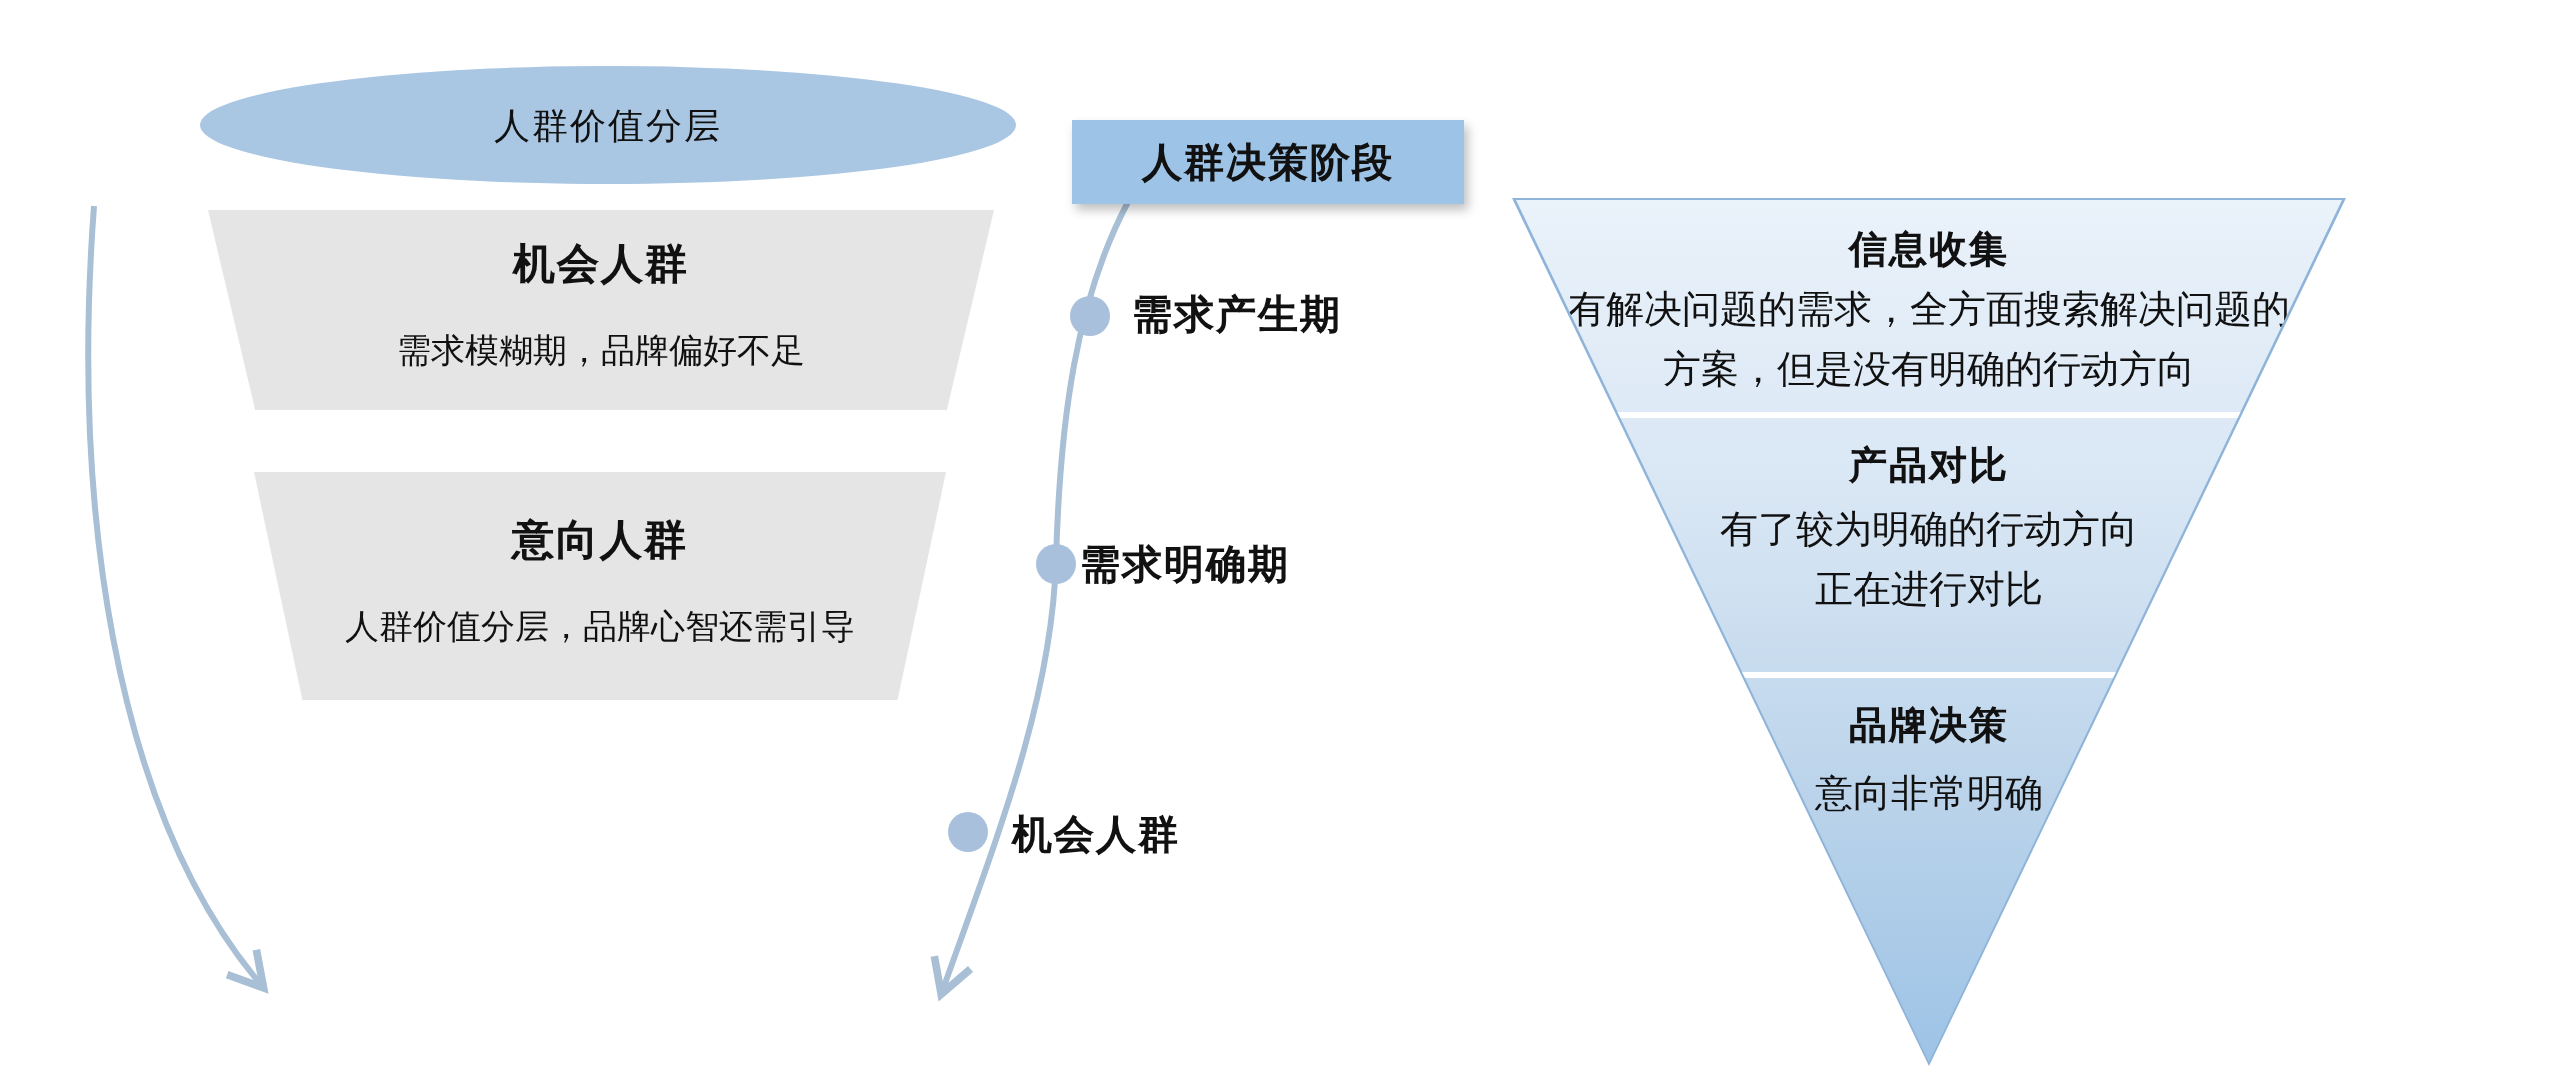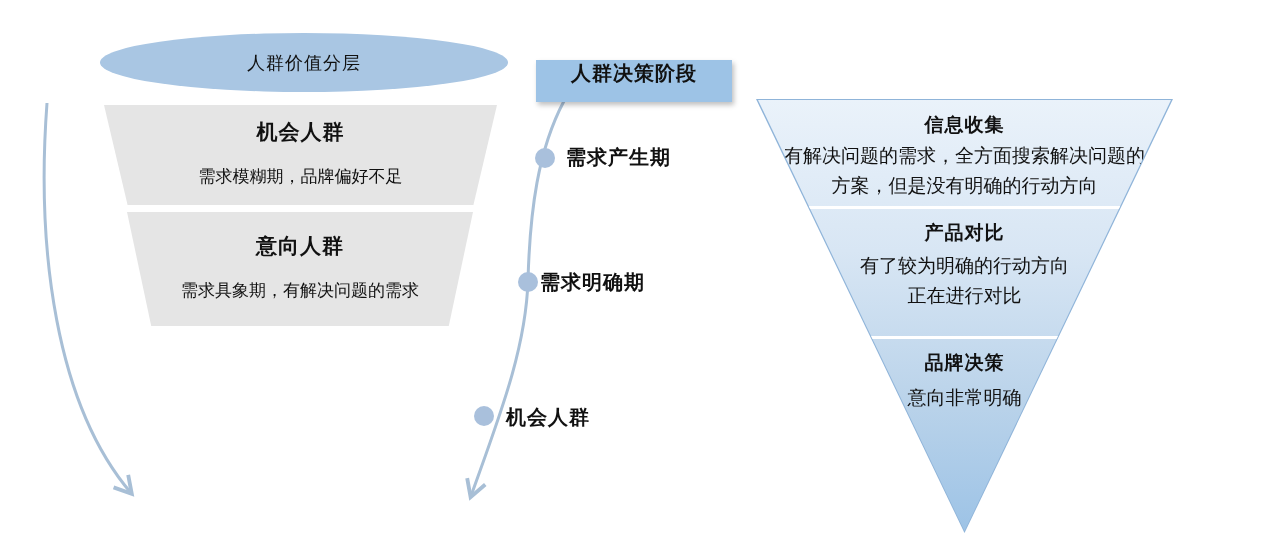--- a/index.html
+++ b/index.html
@@ -21,33 +21,33 @@
   }
   .ellipse-title{font-size:18px;font-weight:normal;letter-spacing:1px;}
 
   .trap{
     position:absolute;background:#e5e5e5;
     display:flex;flex-direction:column;align-items:center;justify-content:center;
     gap:14px;text-align:center;
   }
   .trap1{left:104px;top:105px;width:393px;height:100px;
     clip-path:polygon(0 0,100% 0,94% 100%,6% 100%);}
-  .trap2{left:127px;top:212px;width:346px;height:114px;
+  .trap2{left:127px;top:236px;width:346px;height:114px;
     clip-path:polygon(0 0,100% 0,93% 100%,7% 100%);}
   .trap3{left:151px;top:349px;width:297px;height:140px;
     clip-path:polygon(0 0,100% 0,90.5% 100%,9.5% 100%);}
   .stage-title{font-size:21px;font-weight:bold;letter-spacing:1px;}
   .stage-desc{font-size:17px;line-height:32px;}
   .pre{white-space:pre-line;}
 
   
   .decision-label{
     position:absolute;left:536px;top:60px;width:196px;height:42px;
     background:#9DC3E6;
-    display:flex;align-items:flex-start;justify-content:center;
+    display:flex;align-items:center;justify-content:center;
     box-shadow:2px 3px 5px rgba(0,0,0,0.25);
   }
   .decision-label span{font-size:20px;font-weight:bold;letter-spacing:1px;}
   .track-label{
     position:absolute;font-size:20px;font-weight:bold;letter-spacing:1px;white-space:nowrap;
   }
   .track-label-0{left:566px;top:144px;}
   .track-label-1{left:540px;top:269px;}
   .track-label-2{left:506px;top:404px;}
 
@@ -96,21 +96,21 @@
     <span class="ellipse-title">人群价值分层</span>
   </div>
 
   <div class="trap trap1">
     <div class="stage-title">机会人群</div>
     <div class="stage-desc pre">需求模糊期，品牌偏好不足</div>
   </div>
 
   <div class="trap trap2">
     <div class="stage-title">意向人群</div>
-    <div class="stage-desc pre">需求具象期，有解决问题的需求</div>
+    <div class="stage-desc pre">人群价值分层，品牌心智还需引导</div>
   </div>
 
 
   <div class="decision-label">
     <span>人群决策阶段</span>
   </div>
 
   <div class="track-label track-label-1">需求明确期</div>
   <div class="track-label track-label-0">需求产生期</div>
   <div class="track-label track-label-2">机会人群</div>

